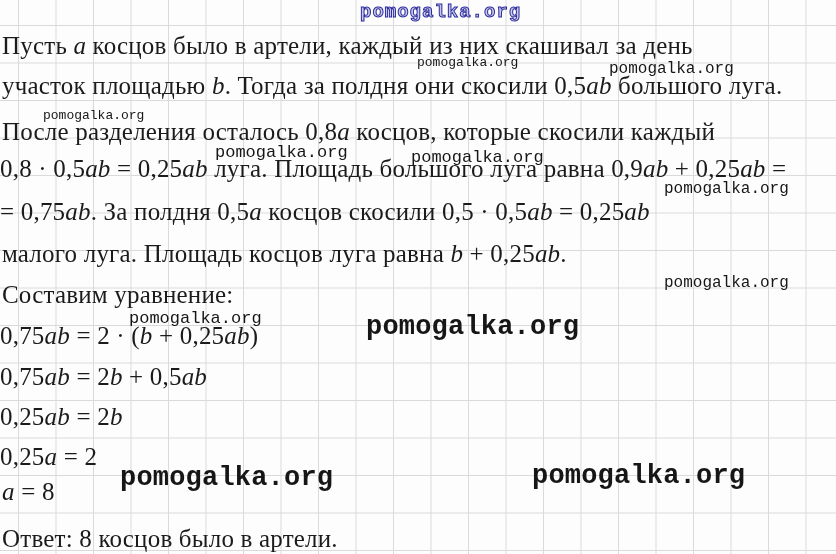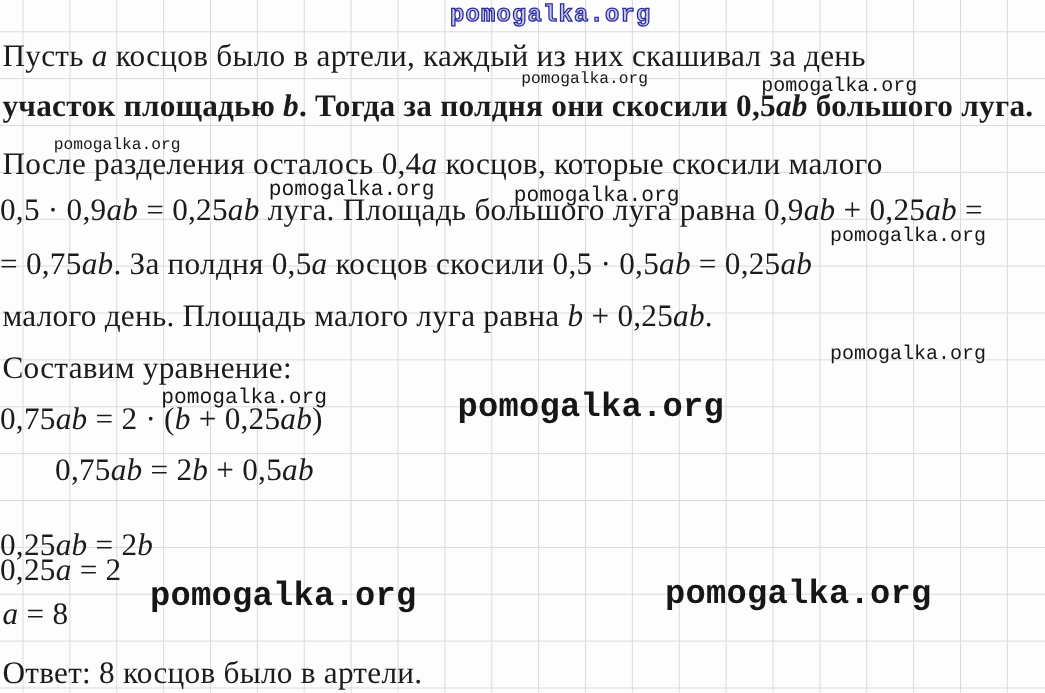--- a/index.html
+++ b/index.html
@@ -40,29 +40,29 @@
     color: rgba(42, 42, 160, 0.25);
     -webkit-text-stroke: 1px #2a2aa0;
   }
 </style>
 </head>
 <body>
 
 <div class="page">
   <div>
       <div class="line" style="top: 32px; left: 2px;"><span>Пусть </span><span class="var">a</span><span> косцов было в артели, каждый из них скашивал за день</span></div>
-      <div class="line" style="top: 72px; left: 2px; font-weight: bold;"><span>участок площадью </span><span class="var">b</span><span>. Тогда за полдня они скосили 0,5</span><span class="var">ab</span><span> большого луга.</span></div>
-      <div class="line" style="top: 118px; left: 2px;"><span>После разделения осталось 0,4</span><span class="var">a</span><span> косцов, которые скосили малого</span></div>
-      <div class="line" style="top: 155px; left: 0px;"><span>0,5 · 0,9</span><span class="var">ab</span><span> = 0,25</span><span class="var">ab</span><span> луга. Площадь большого луга равна 0,9</span><span class="var">ab</span><span> + 0,25</span><span class="var">ab</span><span> =</span></div>
+      <div class="line" style="top: 72px; left: 2px;"><span>участок площадью </span><span class="var">b</span><span>. Тогда за полдня они скосили 0,5</span><span class="var">ab</span><span> большого луга.</span></div>
+      <div class="line" style="top: 118px; left: 2px;"><span>После разделения осталось 0,8</span><span class="var">a</span><span> косцов, которые скосили каждый</span></div>
+      <div class="line" style="top: 155px; left: 0px;"><span>0,8 · 0,5</span><span class="var">ab</span><span> = 0,25</span><span class="var">ab</span><span> луга. Площадь большого луга равна 0,9</span><span class="var">ab</span><span> + 0,25</span><span class="var">ab</span><span> =</span></div>
       <div class="line" style="top: 198px; left: 0px; text-align: center;"><span>= 0,75</span><span class="var">ab</span><span>. За полдня 0,5</span><span class="var">a</span><span> косцов скосили 0,5 · 0,5</span><span class="var">ab</span><span> = 0,25</span><span class="var">ab</span></div>
-      <div class="line" style="top: 240px; left: 2px;"><span>малого день. Площадь малого луга равна </span><span class="var">b</span><span> + 0,25</span><span class="var">ab</span><span>.</span></div>
+      <div class="line" style="top: 240px; left: 2px;"><span>малого луга. Площадь косцов луга равна </span><span class="var">b</span><span> + 0,25</span><span class="var">ab</span><span>.</span></div>
       <div class="line" style="top: 281px; left: 2px;"><span>Составим уравнение:</span></div>
       <div class="line" style="top: 322px; left: 0px; text-align: right;"><span>0,75</span><span class="var">ab</span><span> = 2 · (</span><span class="var">b</span><span> + 0,25</span><span class="var">ab</span><span>)</span></div>
-      <div class="line" style="top: 363px; left: 0px; padding-left: 44px;"><span>0,75</span><span class="var">ab</span><span> = 2</span><span class="var">b</span><span> + 0,5</span><span class="var">ab</span></div>
-      <div class="line" style="top: 423px; left: 0px;"><span>0,25</span><span class="var">ab</span><span> = 2</span><span class="var">b</span></div>
+      <div class="line" style="top: 363px; left: 0px;"><span>0,75</span><span class="var">ab</span><span> = 2</span><span class="var">b</span><span> + 0,5</span><span class="var">ab</span></div>
+      <div class="line" style="top: 403px; left: 0px;"><span>0,25</span><span class="var">ab</span><span> = 2</span><span class="var">b</span></div>
       <div class="line" style="top: 443px; left: 0px; text-align: center;"><span>0,25</span><span class="var">a</span><span> = 2</span></div>
       <div class="line" style="top: 478px; left: 2px;"><span class="var">a</span><span> = 8</span></div>
       <div class="line" style="top: 525px; left: 2px; font-family: Liberation Serif, serif;"><span>Ответ: 8 косцов было в артели.</span></div>
     </div>
   <div>
       <span class="wm wm-outline" style="left: 360px; top: 2px; font-size: 19px;">pomogalka.org</span>
       <span class="wm wm-small" style="left: 417px; top: 56px; font-size: 13px;">pomogalka.org</span>
       <span class="wm wm-small" style="left: 609px; top: 61px; font-size: 16px;">pomogalka.org</span>
       <span class="wm wm-small" style="left: 43px; top: 109px; font-size: 13px;">pomogalka.org</span>
       <span class="wm wm-small" style="left: 215px; top: 144px; font-size: 17px;">pomogalka.org</span>

